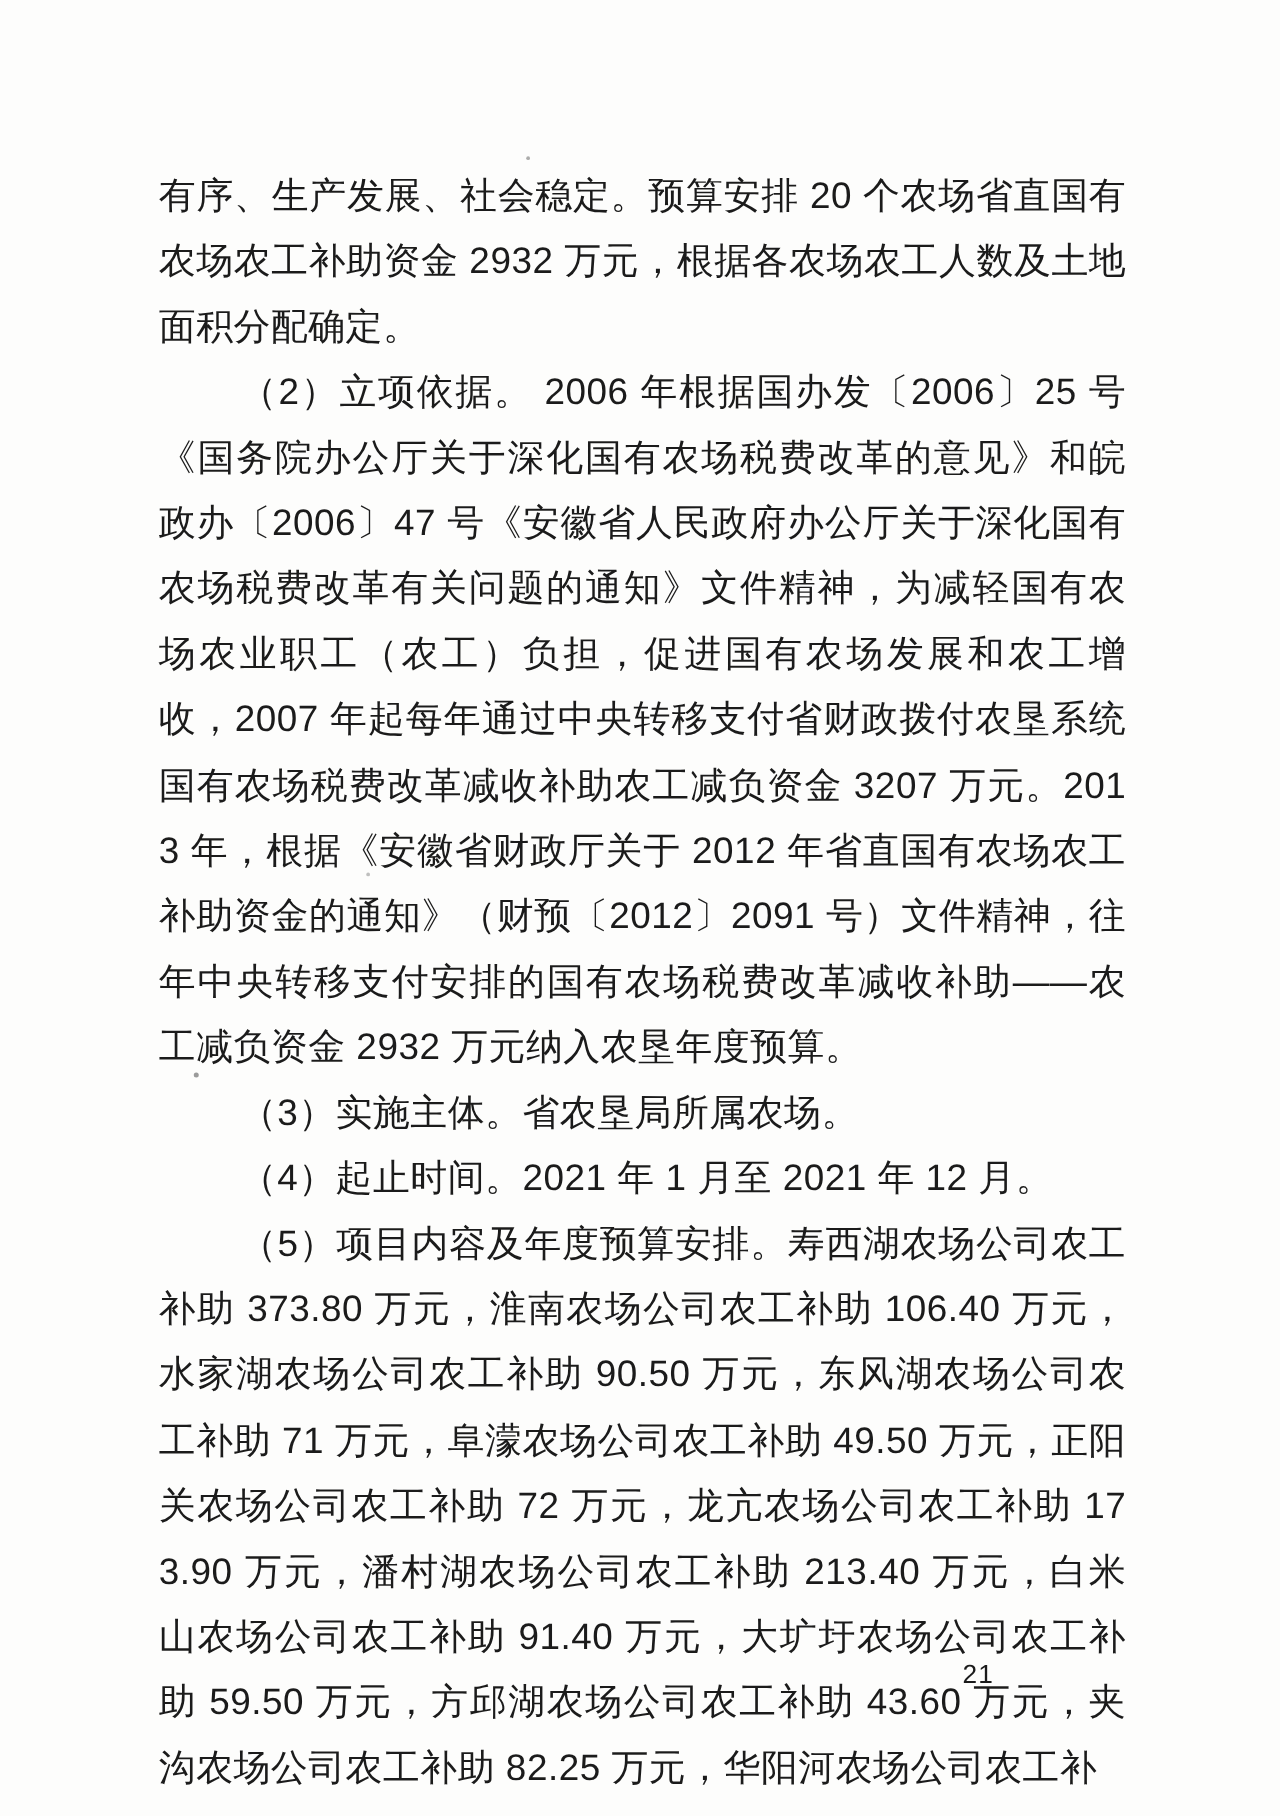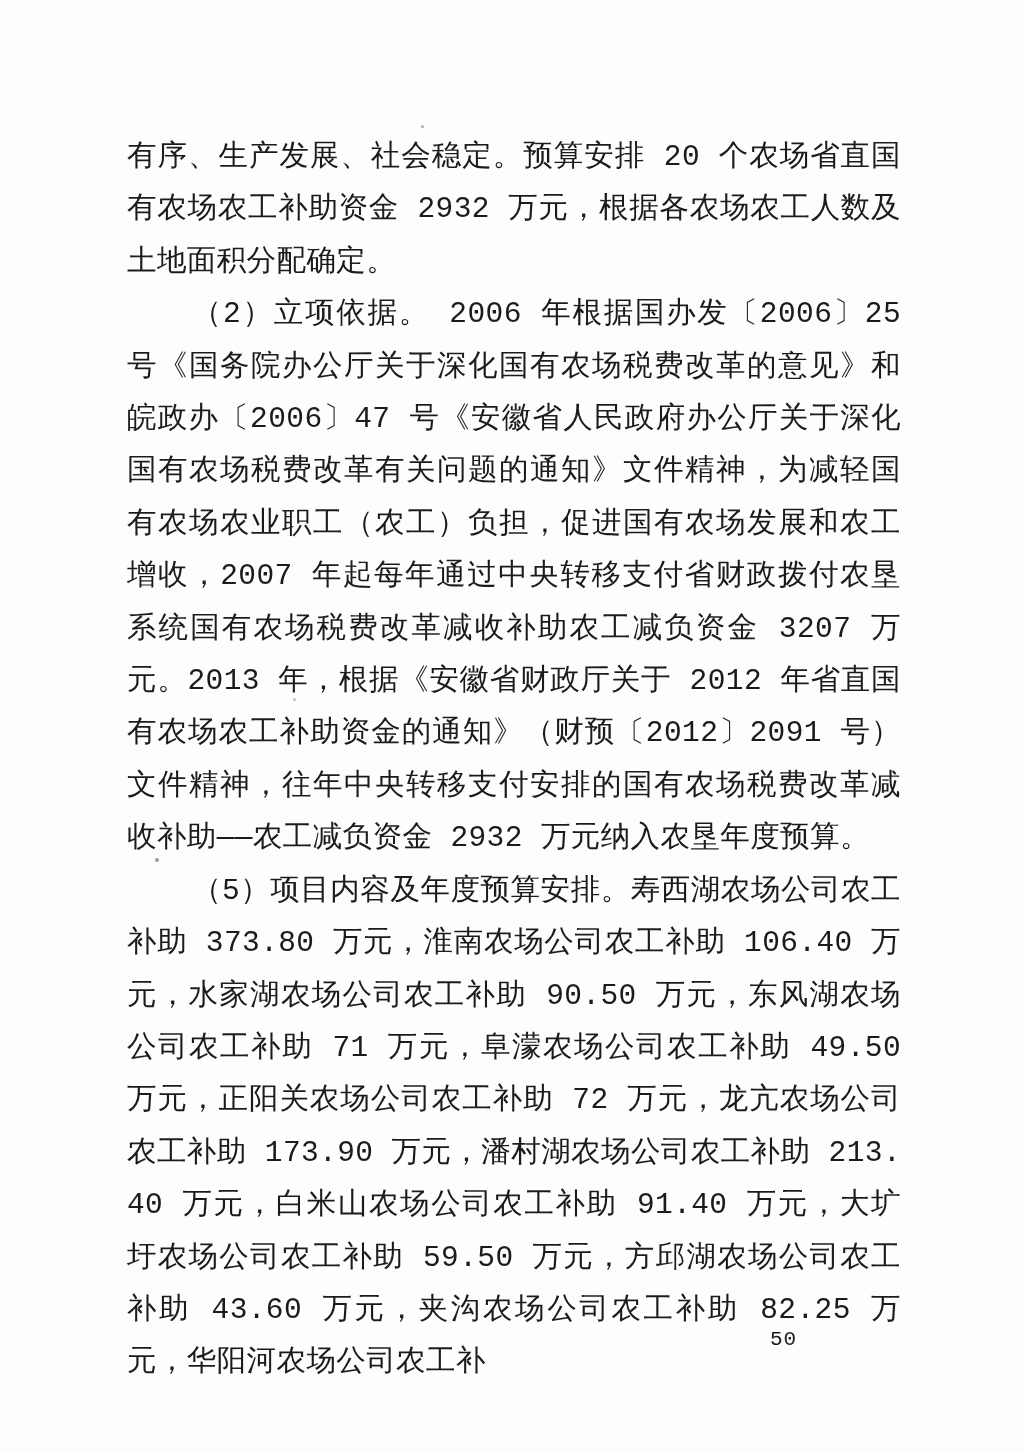--- a/index.html
+++ b/index.html
@@ -7,21 +7,21 @@
     padding: 0;
     background: #888;
   }
   .page {
     position: relative;
     width: 1024px;
     height: 1453px;
     margin: 0 auto;
     background: #fdfdfc;
     overflow: hidden;
-    font-family: Liberation Mono, monospace;
+    font-family: Liberation Sans, sans-serif;
     color: #1b1b1b;
   }
   .text-block {
     position: absolute;
     left: 127px;
     top: 131px;
     width: 774px;
   }
   .para {
     margin: 0;
@@ -54,21 +54,23 @@
   .speck-2 { left: 421px; top: 125px; width: 3px; height: 3px; opacity: .45; }
   .speck-3 { left: 293px; top: 698px; width: 3px; height: 3px; opacity: .35; }
 </style>
 </head>
 <body>
 
 <div class="page">
   <div class="text-block">
     <p class="para">有序、生产发展、社会稳定。预算安排 20 个农场省直国有农场农工补助资金 2932 万元，根据各农场农工人数及土地面积分配确定。</p>
     <p class="para indent">（2）立项依据。 2006 年根据国办发〔2006〕25 号《国务院办公厅关于深化国有农场税费改革的意见》和皖政办〔2006〕47 号《安徽省人民政府办公厅关于深化国有农场税费改革有关问题的通知》文件精神，为减轻国有农场农业职工（农工）负担，促进国有农场发展和农工增收，2007 年起每年通过中央转移支付省财政拨付农垦系统国有农场税费改革减收补助农工减负资金 3207 万元。2013 年，根据《安徽省财政厅关于 2012 年省直国有农场农工补助资金的通知》（财预〔2012〕2091 号）文件精神，往年中央转移支付安排的国有农场税费改革减收补助——农工减负资金 2932 万元纳入农垦年度预算。</p>
+    <p class="para indent">（3）实施主体。省农垦局所属农场。</p>
+    <p class="para indent">（4）起止时间。2021 年 1 月至 2021 年 12 月。</p>
     <p class="para indent">（5）项目内容及年度预算安排。寿西湖农场公司农工补助 373.80 万元，淮南农场公司农工补助 106.40 万元，水家湖农场公司农工补助 90.50 万元，东风湖农场公司农工补助 71 万元，阜濛农场公司农工补助 49.50 万元，正阳关农场公司农工补助 72 万元，龙亢农场公司农工补助 173.90 万元，潘村湖农场公司农工补助 213.40 万元，白米山农场公司农工补助 91.40 万元，大圹圩农场公司农工补助 59.50 万元，方邱湖农场公司农工补助 43.60 万元，夹沟农场公司农工补助 82.25 万元，华阳河农场公司农工补</p>
   </div>
 
-  <div class="page-number">50</div>
+  <div class="page-number">21</div>
 
   <div class="speck speck-1"></div>
   <div class="speck speck-2"></div>
   <div class="speck speck-3"></div>
 </div>
 
 </body></html>

